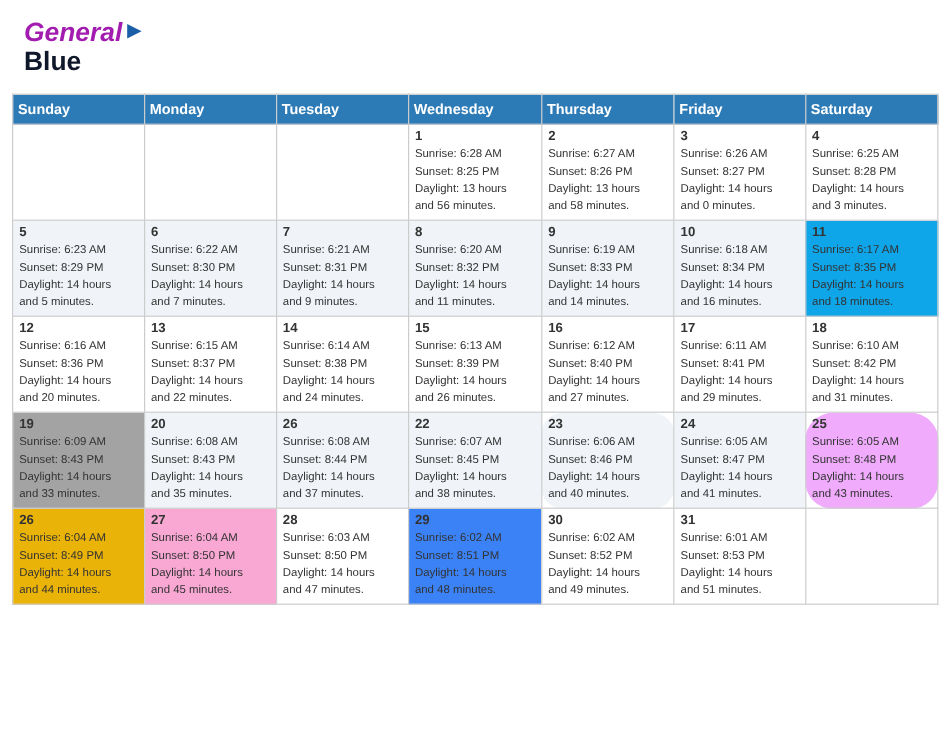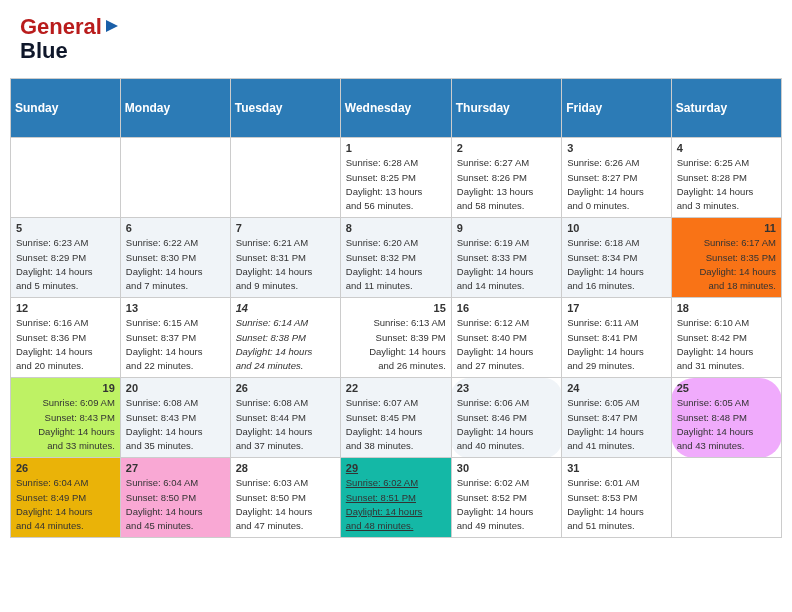--- a/index.html
+++ b/index.html
@@ -35,21 +35,21 @@
     }
     .calendar {
       width: 100%;
       border-collapse: collapse;
     }
     .calendar th {
       background-color: #2c7bb6;
       color: #fff;
       font-size: 12px;
       font-weight: bold;
-      padding: 22px 4px;
+      padding: 5px 4px;
       text-align: left;
       border: 1px solid #ccc;
     }
     .calendar td {
       vertical-align: top;
       border: 1px solid #ccc;
       padding: 4px 5px;
       font-size: 9.5px;
       color: #333;
       width: 113px;
@@ -76,21 +76,21 @@
       background: #fff !important;
     }
   </style>
 </head>
 <body>
 
 <div class="header">
   <div class="logo">
     <div style="display:flex; flex-direction:column; align-items:flex-start;">
       <div style="display:flex; align-items:center;">
-        <span style="font-size:22px; font-weight:bold; color:#b91c1c; line-height:1.1;">General</span>
+        <span style="font-size:22px; font-weight:bold; color:#a21caf; line-height:1.1;font-style:italic;">General</span>
         <svg width="16" height="16" viewBox="0 0 16 16" style="margin-left:2px; margin-top:-2px;">
           <polygon points="2,2 14,8 2,14" fill="#1a5fa8"></polygon>
         </svg>
       </div>
       <span style="font-size:22px; font-weight:bold; color:#0f172a; line-height:1.1;">Blue</span>
     </div>
   </div>
   <div class="title-block">
     <div class="month-year"></div>
     <div class="location"></div>
@@ -149,57 +149,57 @@
           <div class="day-info"><span>Sunrise: 6:20 AM</span><br><span>Sunset: 8:32 PM</span><br><span>Daylight: 14 hours</span><br><span>and 11 minutes.</span></div>
         </td>
         <td style="background: rgb(240, 244, 248);">
           <span class="day-num">9</span>
           <div class="day-info"><span>Sunrise: 6:19 AM</span><br><span>Sunset: 8:33 PM</span><br><span>Daylight: 14 hours</span><br><span>and 14 minutes.</span></div>
         </td>
         <td style="background: rgb(240, 244, 248);">
           <span class="day-num">10</span>
           <div class="day-info"><span>Sunrise: 6:18 AM</span><br><span>Sunset: 8:34 PM</span><br><span>Daylight: 14 hours</span><br><span>and 16 minutes.</span></div>
         </td>
-        <td style="background: #f97316; text-align: right;">
+        <td style="background: #0ea5e9;">
           <span class="day-num">11</span>
           <div class="day-info"><span>Sunrise: 6:17 AM</span><br><span>Sunset: 8:35 PM</span><br><span>Daylight: 14 hours</span><br><span>and 18 minutes.</span></div>
         </td>
       </tr>
       <tr>
         <td style="background: rgb(255, 255, 255);">
           <span class="day-num">12</span>
           <div class="day-info"><span>Sunrise: 6:16 AM</span><br><span>Sunset: 8:36 PM</span><br><span>Daylight: 14 hours</span><br><span>and 20 minutes.</span></div>
         </td>
         <td style="background: rgb(255, 255, 255);">
           <span class="day-num">13</span>
           <div class="day-info"><span>Sunrise: 6:15 AM</span><br><span>Sunset: 8:37 PM</span><br><span>Daylight: 14 hours</span><br><span>and 22 minutes.</span></div>
         </td>
-        <td style="background: rgb(255, 255, 255); font-style: italic;">
+        <td style="background: rgb(255, 255, 255);">
           <span class="day-num">14</span>
           <div class="day-info"><span>Sunrise: 6:14 AM</span><br><span>Sunset: 8:38 PM</span><br><span>Daylight: 14 hours</span><br><span>and 24 minutes.</span></div>
         </td>
-        <td style="background: rgb(255, 255, 255); text-align: right;">
+        <td style="background: rgb(255, 255, 255);">
           <span class="day-num">15</span>
           <div class="day-info"><span>Sunrise: 6:13 AM</span><br><span>Sunset: 8:39 PM</span><br><span>Daylight: 14 hours</span><br><span>and 26 minutes.</span></div>
         </td>
         <td style="background: rgb(255, 255, 255);">
           <span class="day-num">16</span>
           <div class="day-info"><span>Sunrise: 6:12 AM</span><br><span>Sunset: 8:40 PM</span><br><span>Daylight: 14 hours</span><br><span>and 27 minutes.</span></div>
         </td>
         <td style="background: rgb(255, 255, 255);">
           <span class="day-num">17</span>
           <div class="day-info"><span>Sunrise: 6:11 AM</span><br><span>Sunset: 8:41 PM</span><br><span>Daylight: 14 hours</span><br><span>and 29 minutes.</span></div>
         </td>
         <td style="background: rgb(255, 255, 255);">
           <span class="day-num">18</span>
           <div class="day-info"><span>Sunrise: 6:10 AM</span><br><span>Sunset: 8:42 PM</span><br><span>Daylight: 14 hours</span><br><span>and 31 minutes.</span></div>
         </td>
       </tr>
       <tr>
-        <td style="background: #bef264; text-align: right;">
+        <td style="background: #a3a3a3;">
           <span class="day-num">19</span>
           <div class="day-info"><span>Sunrise: 6:09 AM</span><br><span>Sunset: 8:43 PM</span><br><span>Daylight: 14 hours</span><br><span>and 33 minutes.</span></div>
         </td>
         <td style="background: rgb(240, 244, 248);">
           <span class="day-num">20</span>
           <div class="day-info"><span>Sunrise: 6:08 AM</span><br><span>Sunset: 8:43 PM</span><br><span>Daylight: 14 hours</span><br><span>and 35 minutes.</span></div>
         </td>
         <td style="background: rgb(240, 244, 248);">
           <span class="day-num">26</span>
           <div class="day-info"><span>Sunrise: 6:08 AM</span><br><span>Sunset: 8:44 PM</span><br><span>Daylight: 14 hours</span><br><span>and 37 minutes.</span></div>
@@ -227,21 +227,21 @@
           <div class="day-info"><span>Sunrise: 6:04 AM</span><br><span>Sunset: 8:49 PM</span><br><span>Daylight: 14 hours</span><br><span>and 44 minutes.</span></div>
         </td>
         <td style="background: #f9a8d4;">
           <span class="day-num">27</span>
           <div class="day-info"><span>Sunrise: 6:04 AM</span><br><span>Sunset: 8:50 PM</span><br><span>Daylight: 14 hours</span><br><span>and 45 minutes.</span></div>
         </td>
         <td style="background: rgb(255, 255, 255);">
           <span class="day-num">28</span>
           <div class="day-info"><span>Sunrise: 6:03 AM</span><br><span>Sunset: 8:50 PM</span><br><span>Daylight: 14 hours</span><br><span>and 47 minutes.</span></div>
         </td>
-        <td style="background: #14b8a6; text-decoration: underline;">
+        <td style="background: #3b82f6;">
           <span class="day-num">29</span>
           <div class="day-info"><span>Sunrise: 6:02 AM</span><br><span>Sunset: 8:51 PM</span><br><span>Daylight: 14 hours</span><br><span>and 48 minutes.</span></div>
         </td>
         <td style="background: rgb(255, 255, 255);">
           <span class="day-num">30</span>
           <div class="day-info"><span>Sunrise: 6:02 AM</span><br><span>Sunset: 8:52 PM</span><br><span>Daylight: 14 hours</span><br><span>and 49 minutes.</span></div>
         </td>
         <td style="background: rgb(255, 255, 255);">
           <span class="day-num">31</span>
           <div class="day-info"><span>Sunrise: 6:01 AM</span><br><span>Sunset: 8:53 PM</span><br><span>Daylight: 14 hours</span><br><span>and 51 minutes.</span></div>

